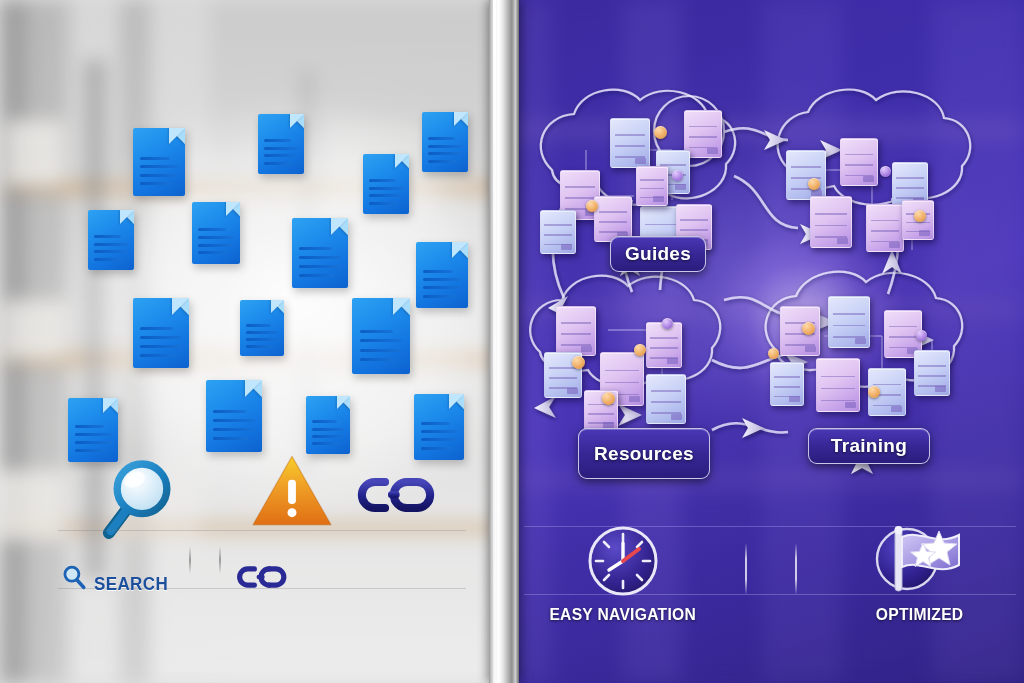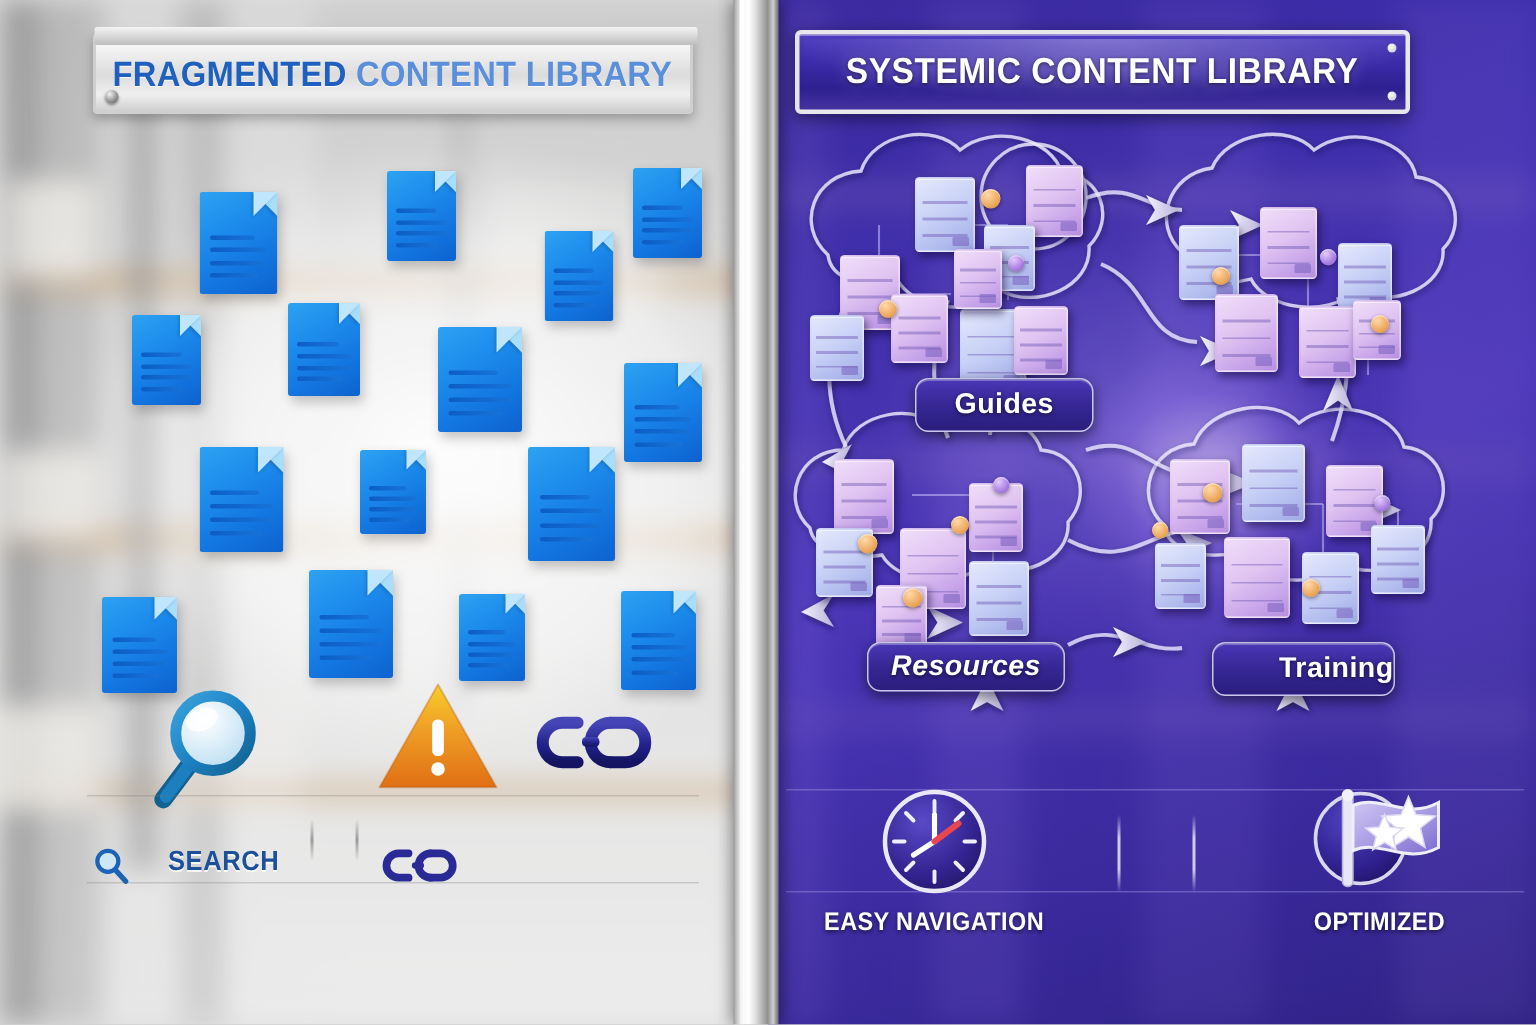--- a/index.html
+++ b/index.html
@@ -146,21 +146,21 @@
   .big-chain { position:absolute; left:356px; top:472px; width:80px; height:46px; }
 
   .hairline {
     position:absolute; height:1px; background: rgba(120,120,120,.28);
   }
 
   .mini-row {
     position:absolute; left:60px; top:535px; width:404px; height:50px;
     display:flex; align-items:center; z-index: 12;
   }
-  .mini-item { display:flex; align-items:flex-start; gap:24px;margin-top:38px; }
+  .mini-item { display:flex; align-items:flex-end; gap:6px;margin-top:38px; }
   .mini-label {
     font-weight:800; font-size:18.5px; letter-spacing:.4px;
     transform: scaleX(.92); transform-origin:left center; white-space:nowrap;
   }
   .lbl-search { color:#1c4f9c; text-shadow:0 1px 0 rgba(255,255,255,.85); }
   .lbl-incons { color:#d4661a; text-shadow:0 1px 0 rgba(255,255,255,.85); }
   .sep-v { width:2px; height:28px; background: linear-gradient(180deg,rgba(170,170,170,0),rgba(140,140,140,.85),rgba(170,170,170,0)); margin:0 14px; }
 
   
   .net { position:absolute; inset:0; z-index: 6; }
@@ -452,27 +452,20 @@
             <path d="M26 8 H17 A11 11 0 0 0 17 30 H26" fill="none" stroke="#2a2a96" stroke-width="7" stroke-linecap="round"></path>
             <path d="M46 8 H55 A11 11 0 0 1 55 30 H46" fill="none" stroke="#2a2a96" stroke-width="7" stroke-linecap="round"></path>
             <path d="M46 8 A11 11 0 0 0 46 30" fill="none" stroke="#2a2a96" stroke-width="7" stroke-linecap="round"></path>
             <rect x="29" y="16" width="11" height="6" rx="3" fill="#2a2a96"></rect>
           </svg>
         </span>
       </div>
 
     </div>
 
-    <div class="plate-left">
-      <div class="screw" style="left:6px; bottom:5px;"></div>
-      <div class="title-left">
-        <span class="t1">FRAGMENTED</span>
-        <span class="t2">CONTENT LIBRARY</span>
-      </div>
-    </div>
   </div>
 
   <div class="panel-right">
     <div class="wh-right"></div>
     <div class="glow-spot"></div>
 
     <svg class="net" viewBox="0 0 512 683" width="512" height="683">
       <defs>
         <linearGradient id="arrG" x1="0" y1="0" x2="1" y2="0">
           <stop offset="0%" stop-color="#f3f1ff"></stop>
@@ -731,35 +724,30 @@
       <div class="node-dot dot-orange" style="left:90px;  top:392px; width:13px; height:13px;"></div>
       <div class="node-dot dot-orange" style="left:296px; top:178px; width:12px; height:12px;"></div>
       <div class="node-dot dot-violet" style="left:368px; top:166px; width:11px; height:11px;"></div>
       <div class="node-dot dot-orange" style="left:402px; top:210px; width:12px; height:12px;"></div>
       <div class="node-dot dot-orange" style="left:290px; top:322px; width:13px; height:13px;"></div>
       <div class="node-dot dot-violet" style="left:404px; top:330px; width:11px; height:11px;"></div>
       <div class="node-dot dot-orange" style="left:356px; top:386px; width:12px; height:12px;"></div>
       <div class="node-dot dot-orange" style="left:256px; top:348px; width:11px; height:11px;"></div>
     </div>
 
-    <div class="pill" style="left:98px; top:252px; width:119px; height:36px;">
+    <div class="pill" style="left:98px; top:236px; width:96px; height:36px;">
       <span>Guides</span>
     </div>
-    <div class="pill" style="left:66px; top:428px; width:132px; height:33px;font-style:italic;">
+    <div class="pill" style="left:66px; top:428px; width:132px; height:51px;">
       <span>Resources</span>
     </div>
-    <div class="pill" style="left:296px; top:428px; width:122px; height:36px;justify-content:flex-end;">
+    <div class="pill" style="left:296px; top:428px; width:122px; height:36px;">
       <span>Training</span>
     </div>
 
-    <div class="plate-right" style="left:18px;">
-      <div class="plate-dot" style="right:6px; top:6px;"></div>
-      <div class="plate-dot" style="right:6px; bottom:6px;"></div>
-      <div class="title-right">SYSTEMIC CONTENT LIBRARY</div>
-    </div>
   </div>
 
 
   <div class="rule-r" style="top:526px;"></div>
   <div class="rule-r" style="top:594px;"></div>
 
   <div class="bottom-right-row">
 
     <div class="br-item">
       <svg width="72" height="72" viewBox="0 0 72 72">

